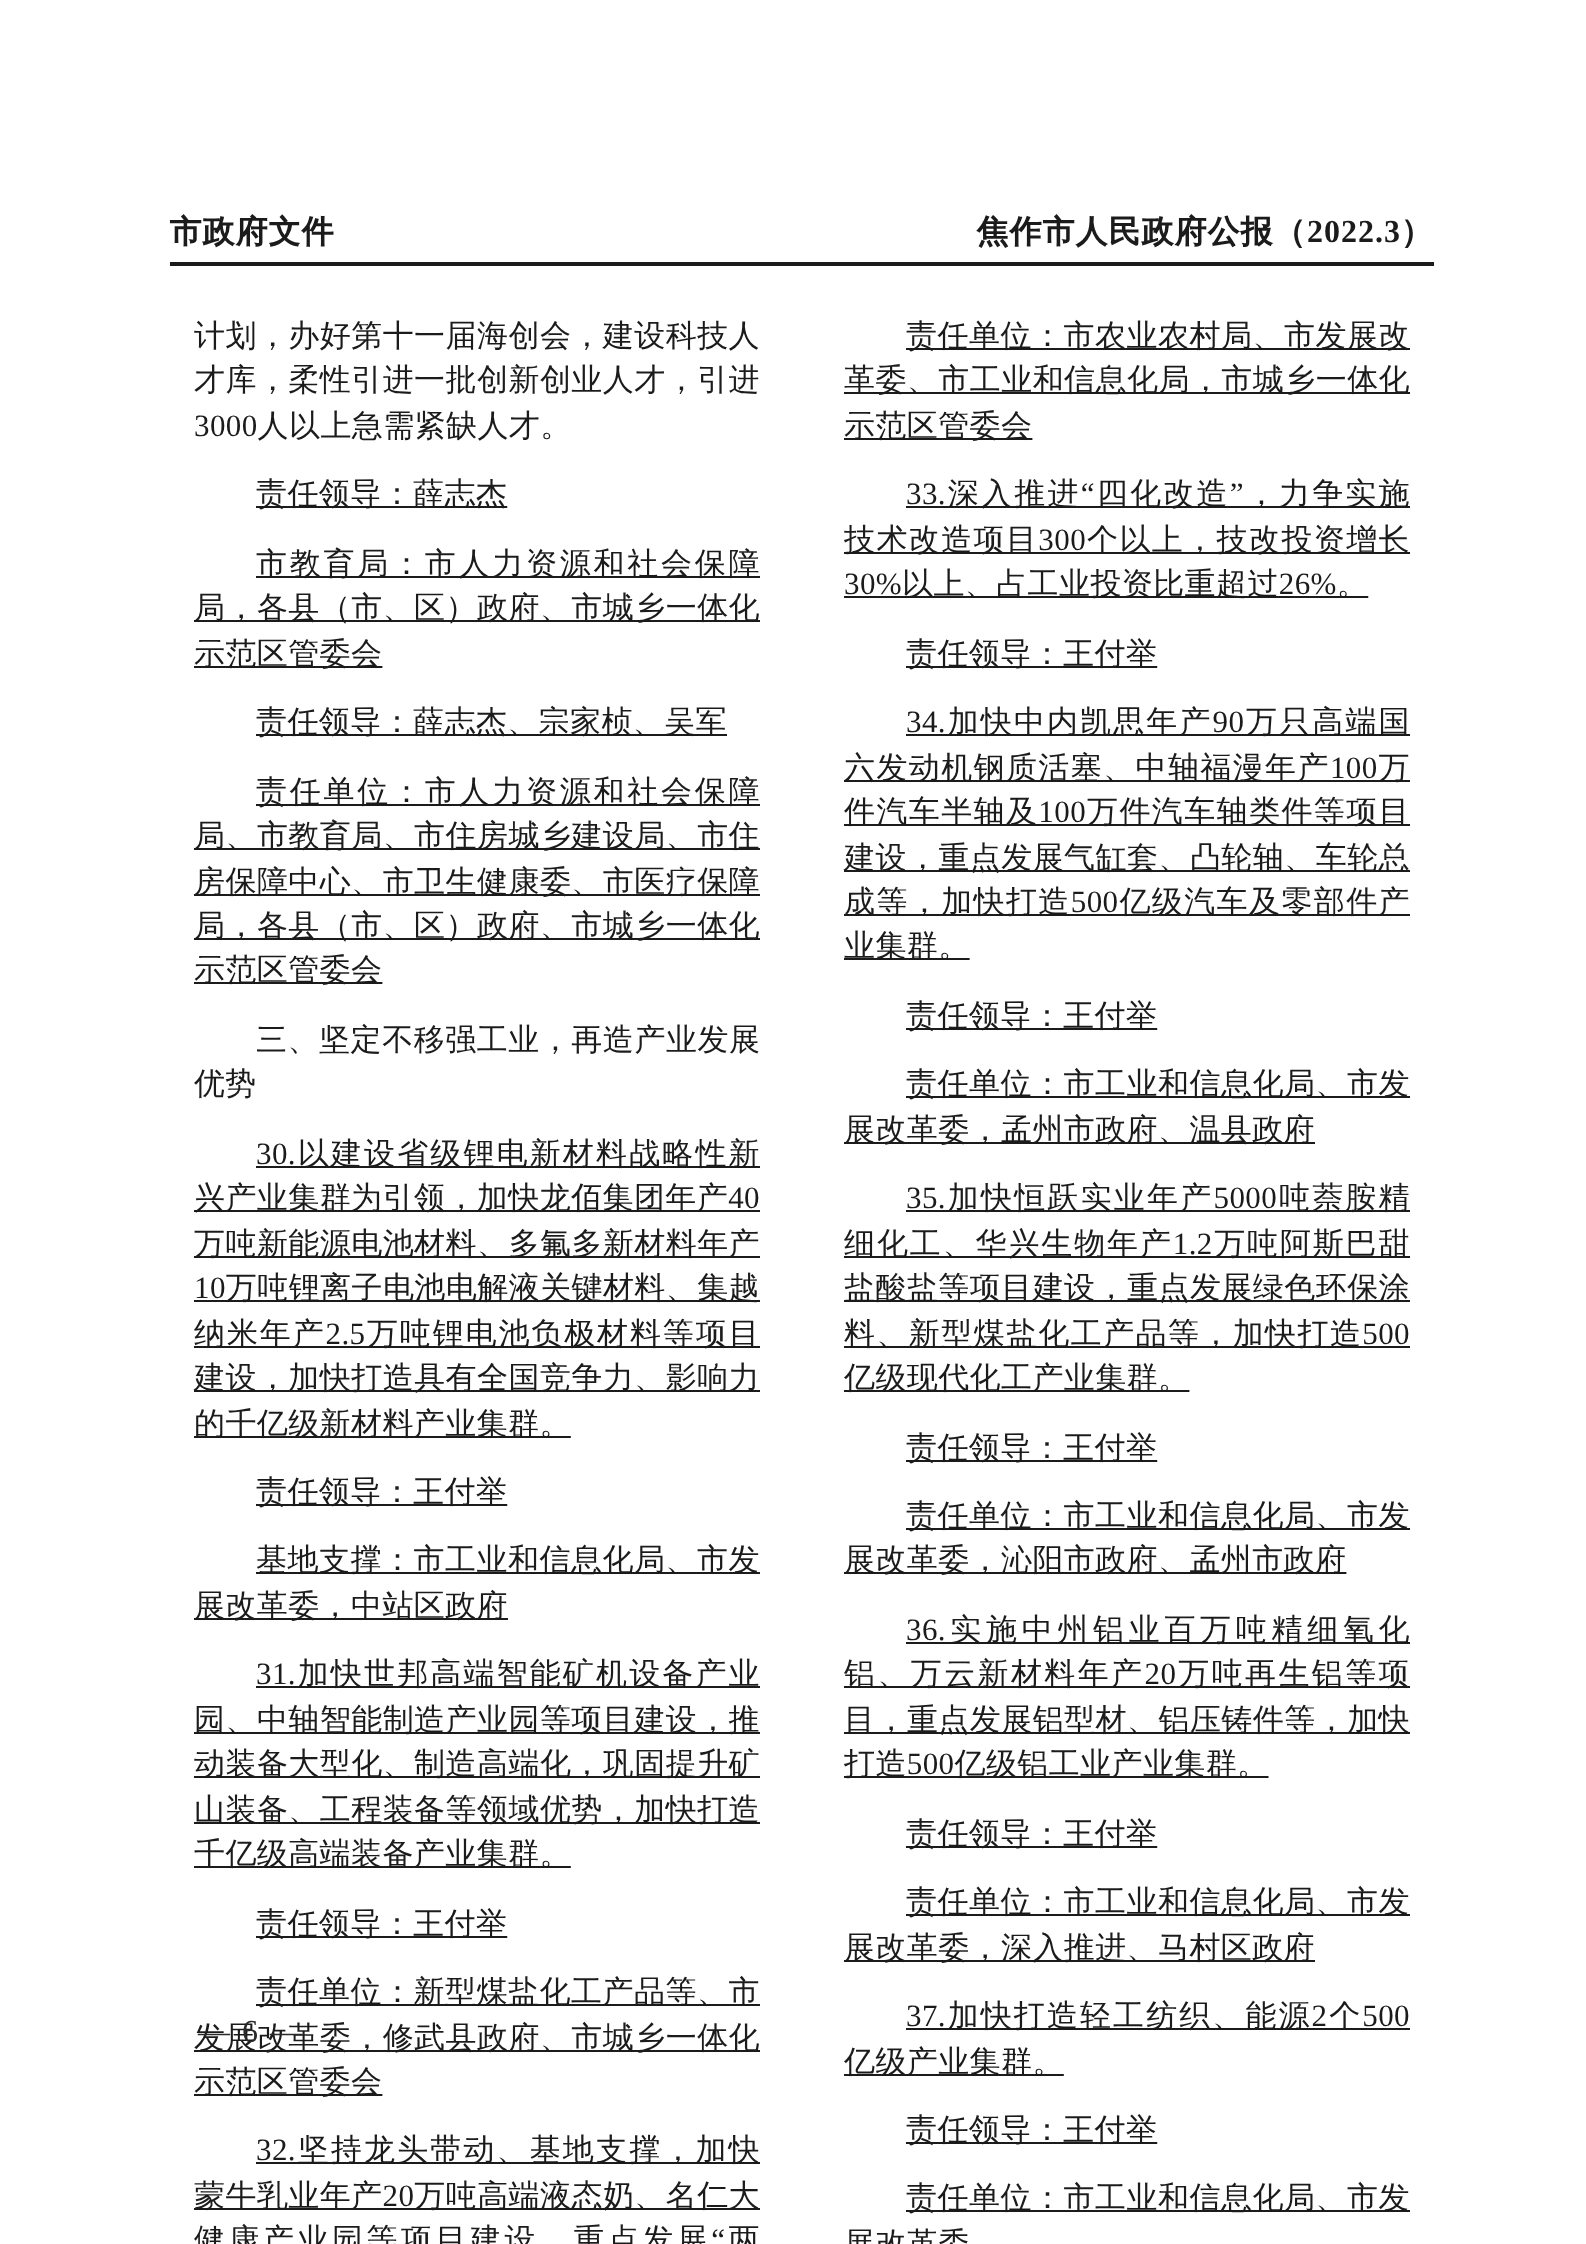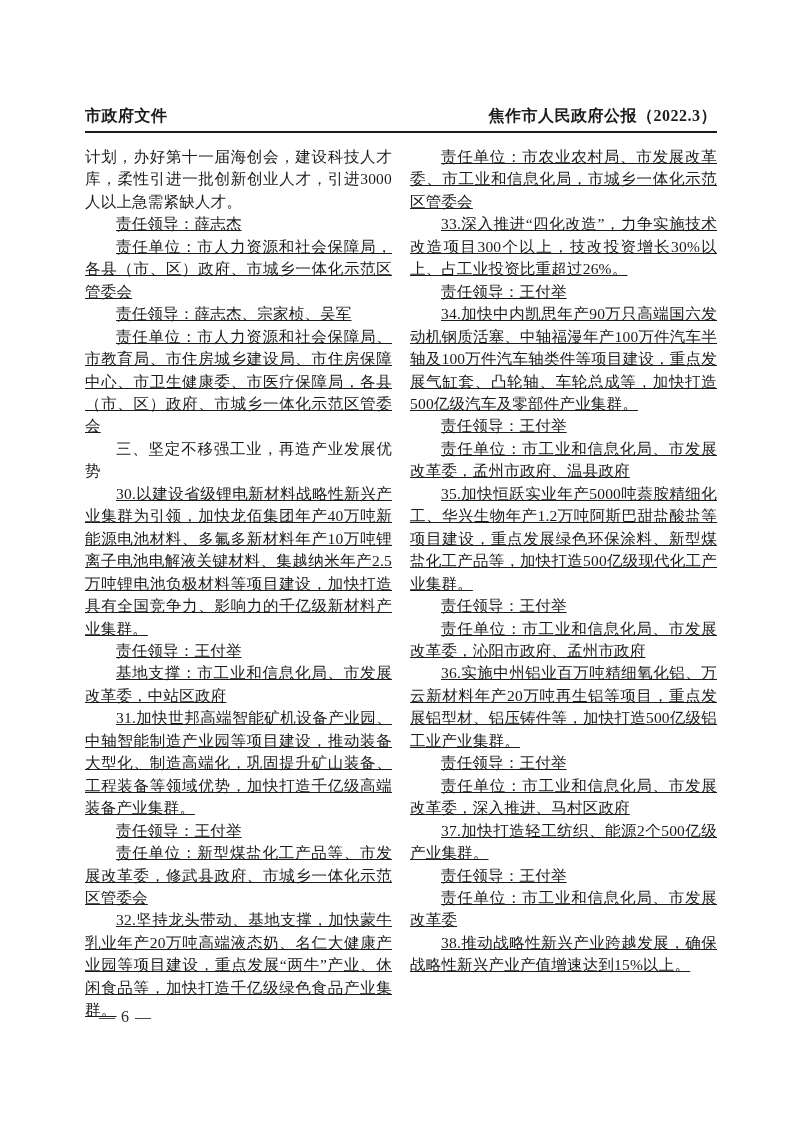--- a/index.html
+++ b/index.html
@@ -45,21 +45,21 @@
     left: 85px;
     right: 76px;
     display: flex;
     gap: 18px;
   }
   .col {
     flex: 1 1 0;
     min-width: 0;
   }
   .para {
-    margin: 0;
+    margin: 12px;
     font-size: 15.5px;
     line-height: 22.45px;
     text-align: justify;
     text-justify: inter-ideograph;
     letter-spacing: 0.2px;
   }
   .para.indent { text-indent: 2em; text-decoration: underline; }
   .para.flush  { text-indent: 0; }
   .para.heading {
     text-indent: 2em;
@@ -85,21 +85,21 @@
     <span>市政府文件</span>
     <span>焦作市人民政府公报（2022.3）</span>
   </header>
 
   <hr class="header-rule">
 
   <main class="columns">
     <section class="col" id="col-left">
         <p class="para flush">计划，办好第十一届海创会，建设科技人才库，柔性引进一批创新创业人才，引进3000人以上急需紧缺人才。</p>
         <p class="para indent">责任领导：薛志杰</p>
-        <p class="para indent">责任单位：市人力资源和社会保障局，各县（市、区）政府、市城乡一体化示范区管委会</p>
+        <p class="para indent">市教育局：市人力资源和社会保障局，各县（市、区）政府、市城乡一体化示范区管委会</p>
         <p class="para indent">责任领导：薛志杰、宗家桢、吴军</p>
         <p class="para indent">责任单位：市人力资源和社会保障局、市教育局、市住房城乡建设局、市住房保障中心、市卫生健康委、市医疗保障局，各县（市、区）政府、市城乡一体化示范区管委会</p>
         <p class="para heading">三、坚定不移强工业，再造产业发展优势</p>
         <p class="para indent">30.以建设省级锂电新材料战略性新兴产业集群为引领，加快龙佰集团年产40万吨新能源电池材料、多氟多新材料年产10万吨锂离子电池电解液关键材料、集越纳米年产2.5万吨锂电池负极材料等项目建设，加快打造具有全国竞争力、影响力的千亿级新材料产业集群。</p>
         <p class="para indent">责任领导：王付举</p>
         <p class="para indent">基地支撑：市工业和信息化局、市发展改革委，中站区政府</p>
         <p class="para indent">31.加快世邦高端智能矿机设备产业园、中轴智能制造产业园等项目建设，推动装备大型化、制造高端化，巩固提升矿山装备、工程装备等领域优势，加快打造千亿级高端装备产业集群。</p>
         <p class="para indent">责任领导：王付举</p>
         <p class="para indent">责任单位：新型煤盐化工产品等、市发展改革委，修武县政府、市城乡一体化示范区管委会</p>
         <p class="para indent">32.坚持龙头带动、基地支撑，加快蒙牛乳业年产20万吨高端液态奶、名仁大健康产业园等项目建设，重点发展“两牛”产业、休闲食品等，加快打造千亿级绿色食品产业集群。</p>

